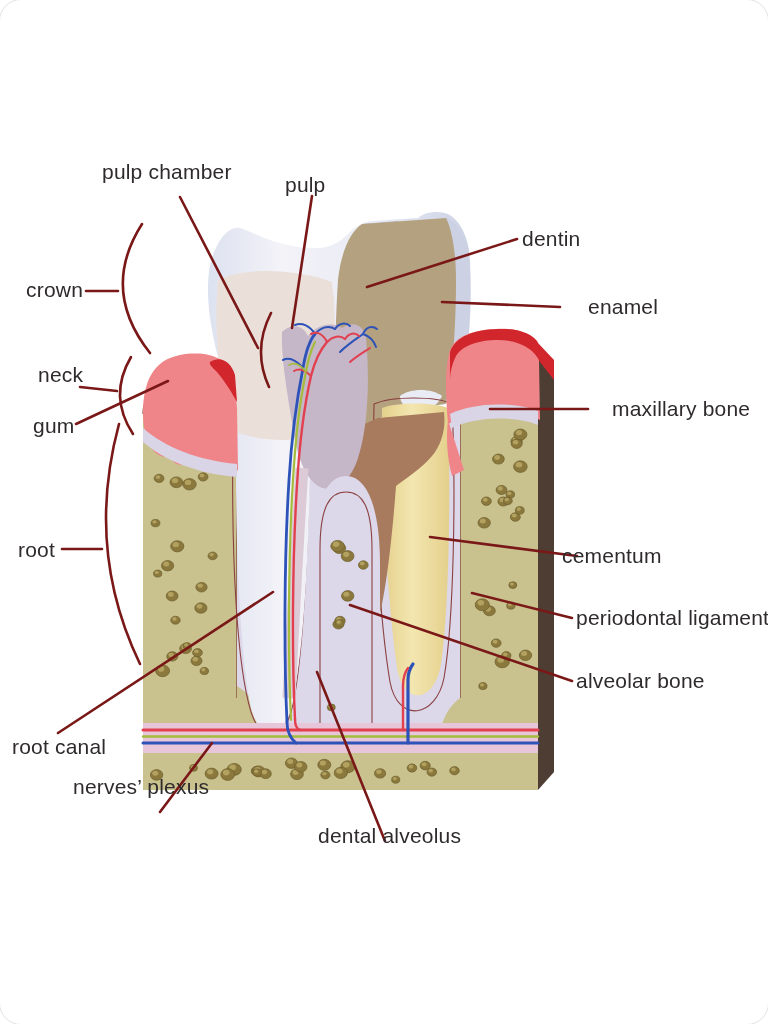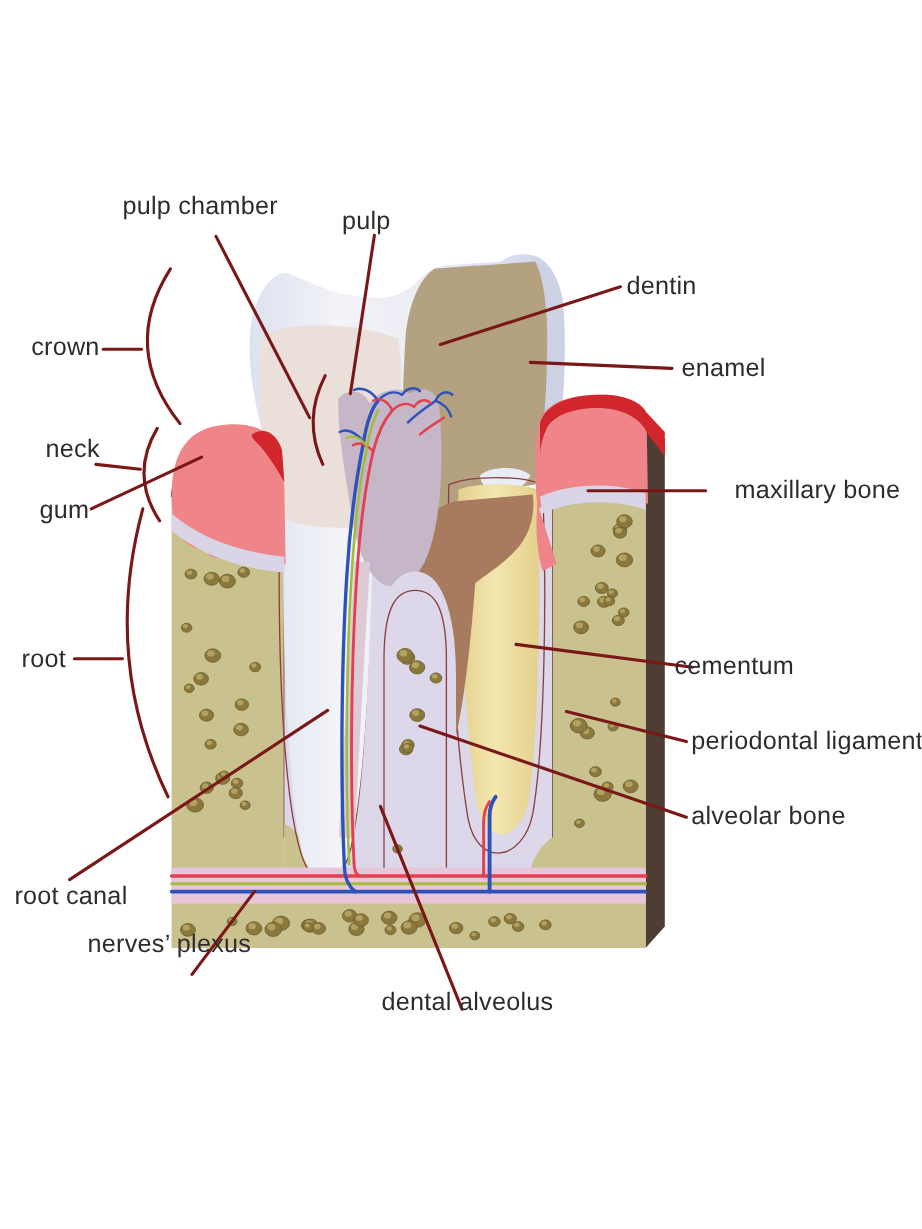--- a/index.html
+++ b/index.html
@@ -2,20 +2,21 @@
 <html style="--c-background: #ffffff; --c-label-text: #2f2b2c; --c-leader-line: #7a1818; --c-enamel: #e3e6f2; --c-enamel-cut: #b5bad2; --c-dentin: #b4a17f; --c-dentin-dark: #a87a5e; --c-pulp: #c5b6c8; --c-cementum: #eedca0; --c-ligament: #dcd7e9; --c-bone: #c9c28f; --c-bone-dot: #8a783c; --c-bone-dot-hi: #b2a15f; --c-bone-outline: #7d4436; --c-socket-outline: #8a4040; --c-gum: #ef8589; --c-gum-dark: #d0262c; --c-bone-side: #4d3d33; --c-plexus-band: #e8c6d9; --c-vessel-red: #e2404f; --c-vessel-blue: #2d52b8; --c-vessel-green: #a4bc3c;"><head>
 <meta charset="utf-8">
 <style>
   html,body{margin:0;padding:0;background:#fff;}
   .stage{
     position:relative;width:768px;height:1024px;margin:0 auto;
     background:var(--c-background,#fff);
     outline:1px solid #e2e2e2;
     font-family:"Liberation Sans", sans-serif;
     overflow:hidden;
+    border-radius:21px;
   }
   .stage svg{position:absolute;left:0;top:0;}
   .label{
     position:absolute;
     font-size:21px;line-height:1.05;
     color:var(--c-label-text,#2f2b2c);
     white-space:nowrap;
     letter-spacing:.2px;
   }
   
@@ -358,21 +359,21 @@
     <path class="leader" d="M58,733 L273,592"></path>
     <path class="leader" d="M160,812 L212,743"></path>
     <path class="leader" d="M385,841 L317,672"></path>
   </g>
 </svg>
 
 <div>
   <div class="label" style="left:102px;top:161px">pulp chamber</div>
   <div class="label" style="left:285px;top:174px">pulp</div>
   <div class="label" style="left:522px;top:228px">dentin</div>
-  <div class="label" style="left:568px;top:296px">enamel</div>
+  <div class="label" style="left:588px;top:296px">enamel</div>
   <div class="label" style="left:26px;top:279px">crown</div>
   <div class="label" style="left:38px;top:364px">neck</div>
   <div class="label" style="left:33px;top:415px">gum</div>
   <div class="label" style="left:612px;top:398px">maxillary bone</div>
   <div class="label" style="left:562px;top:545px">cementum</div>
   <div class="label" style="left:576px;top:607px">periodontal ligament</div>
   <div class="label" style="left:576px;top:670px">alveolar bone</div>
   <div class="label" style="left:18px;top:539px">root</div>
   <div class="label" style="left:12px;top:736px">root canal</div>
   <div class="label" style="left:73px;top:776px">nerves’ plexus</div>

